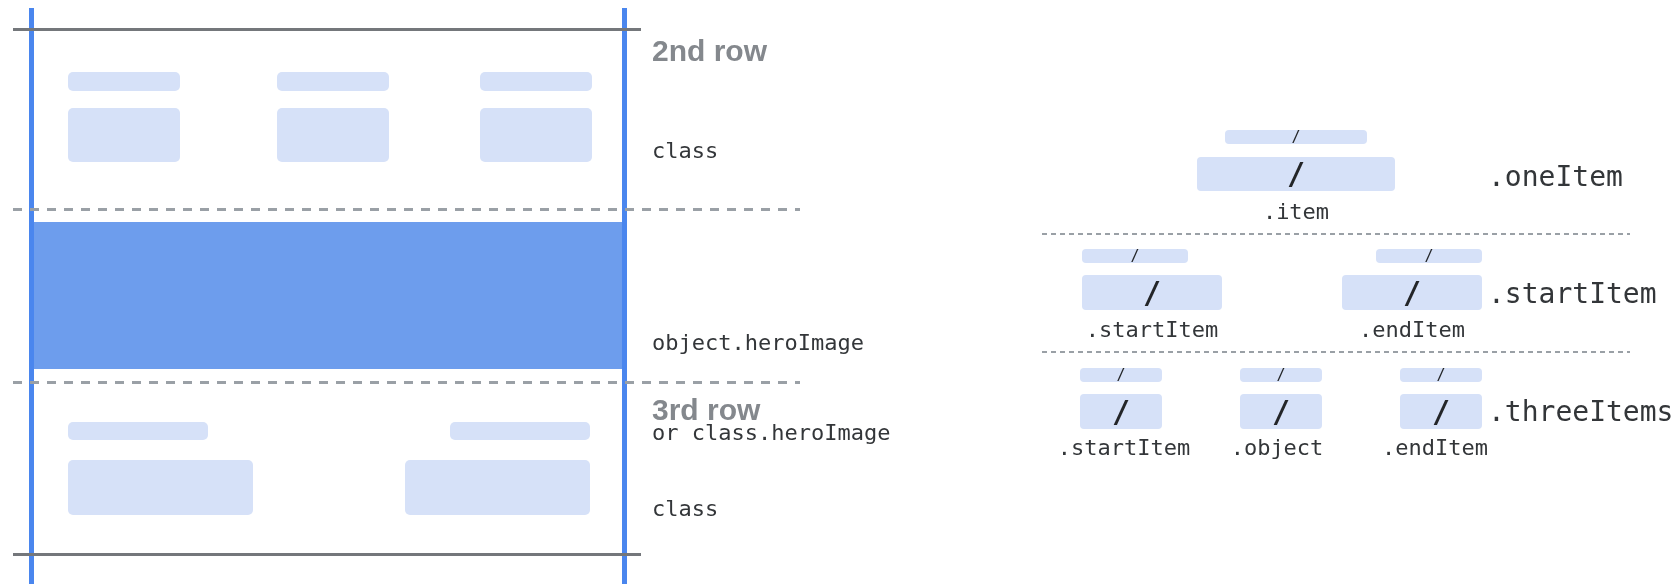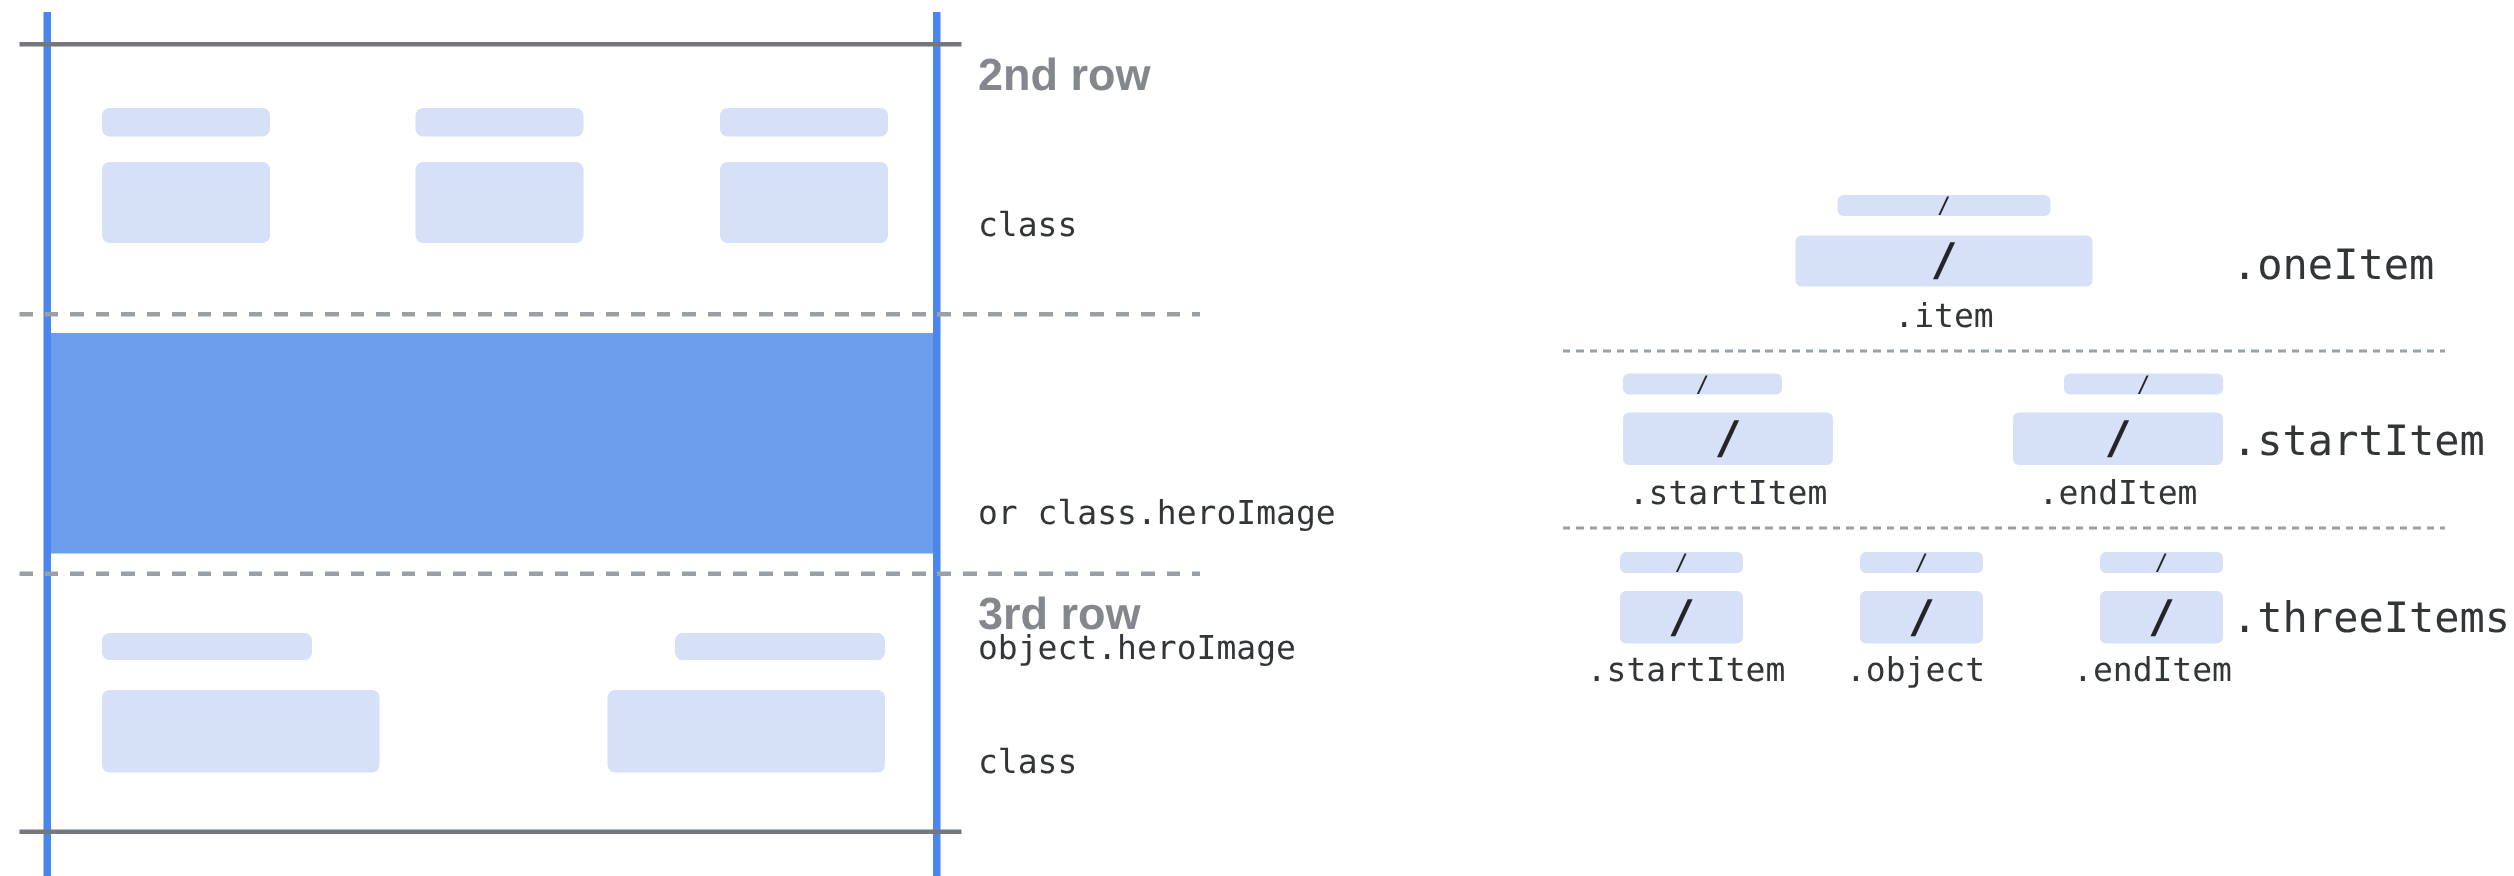--- a/index.html
+++ b/index.html
@@ -64,22 +64,22 @@
     <div class="bar" style="left:450px;top:422px;width:140px;height:18px"></div>
     <div class="bar" style="left:405px;top:460px;width:185px;height:55px"></div>
   </div>
 
   <div class="head" style="left:652px;top:36px">2nd row</div>
   <div class="code-block mono" style="top:76px">
     <div>class</div>
   </div>
 
   <div class="code-block mono" style="top:268px">
+    <div>object.heroImage</div>
     <div>or class.heroImage</div>
-    <div>object.heroImage</div>
   </div>
 
   <div class="head" style="left:652px;top:395px">3rd row</div>
   <div class="code-block mono" style="top:434px">
     <div>class</div>
     
     
     
   </div>
 

